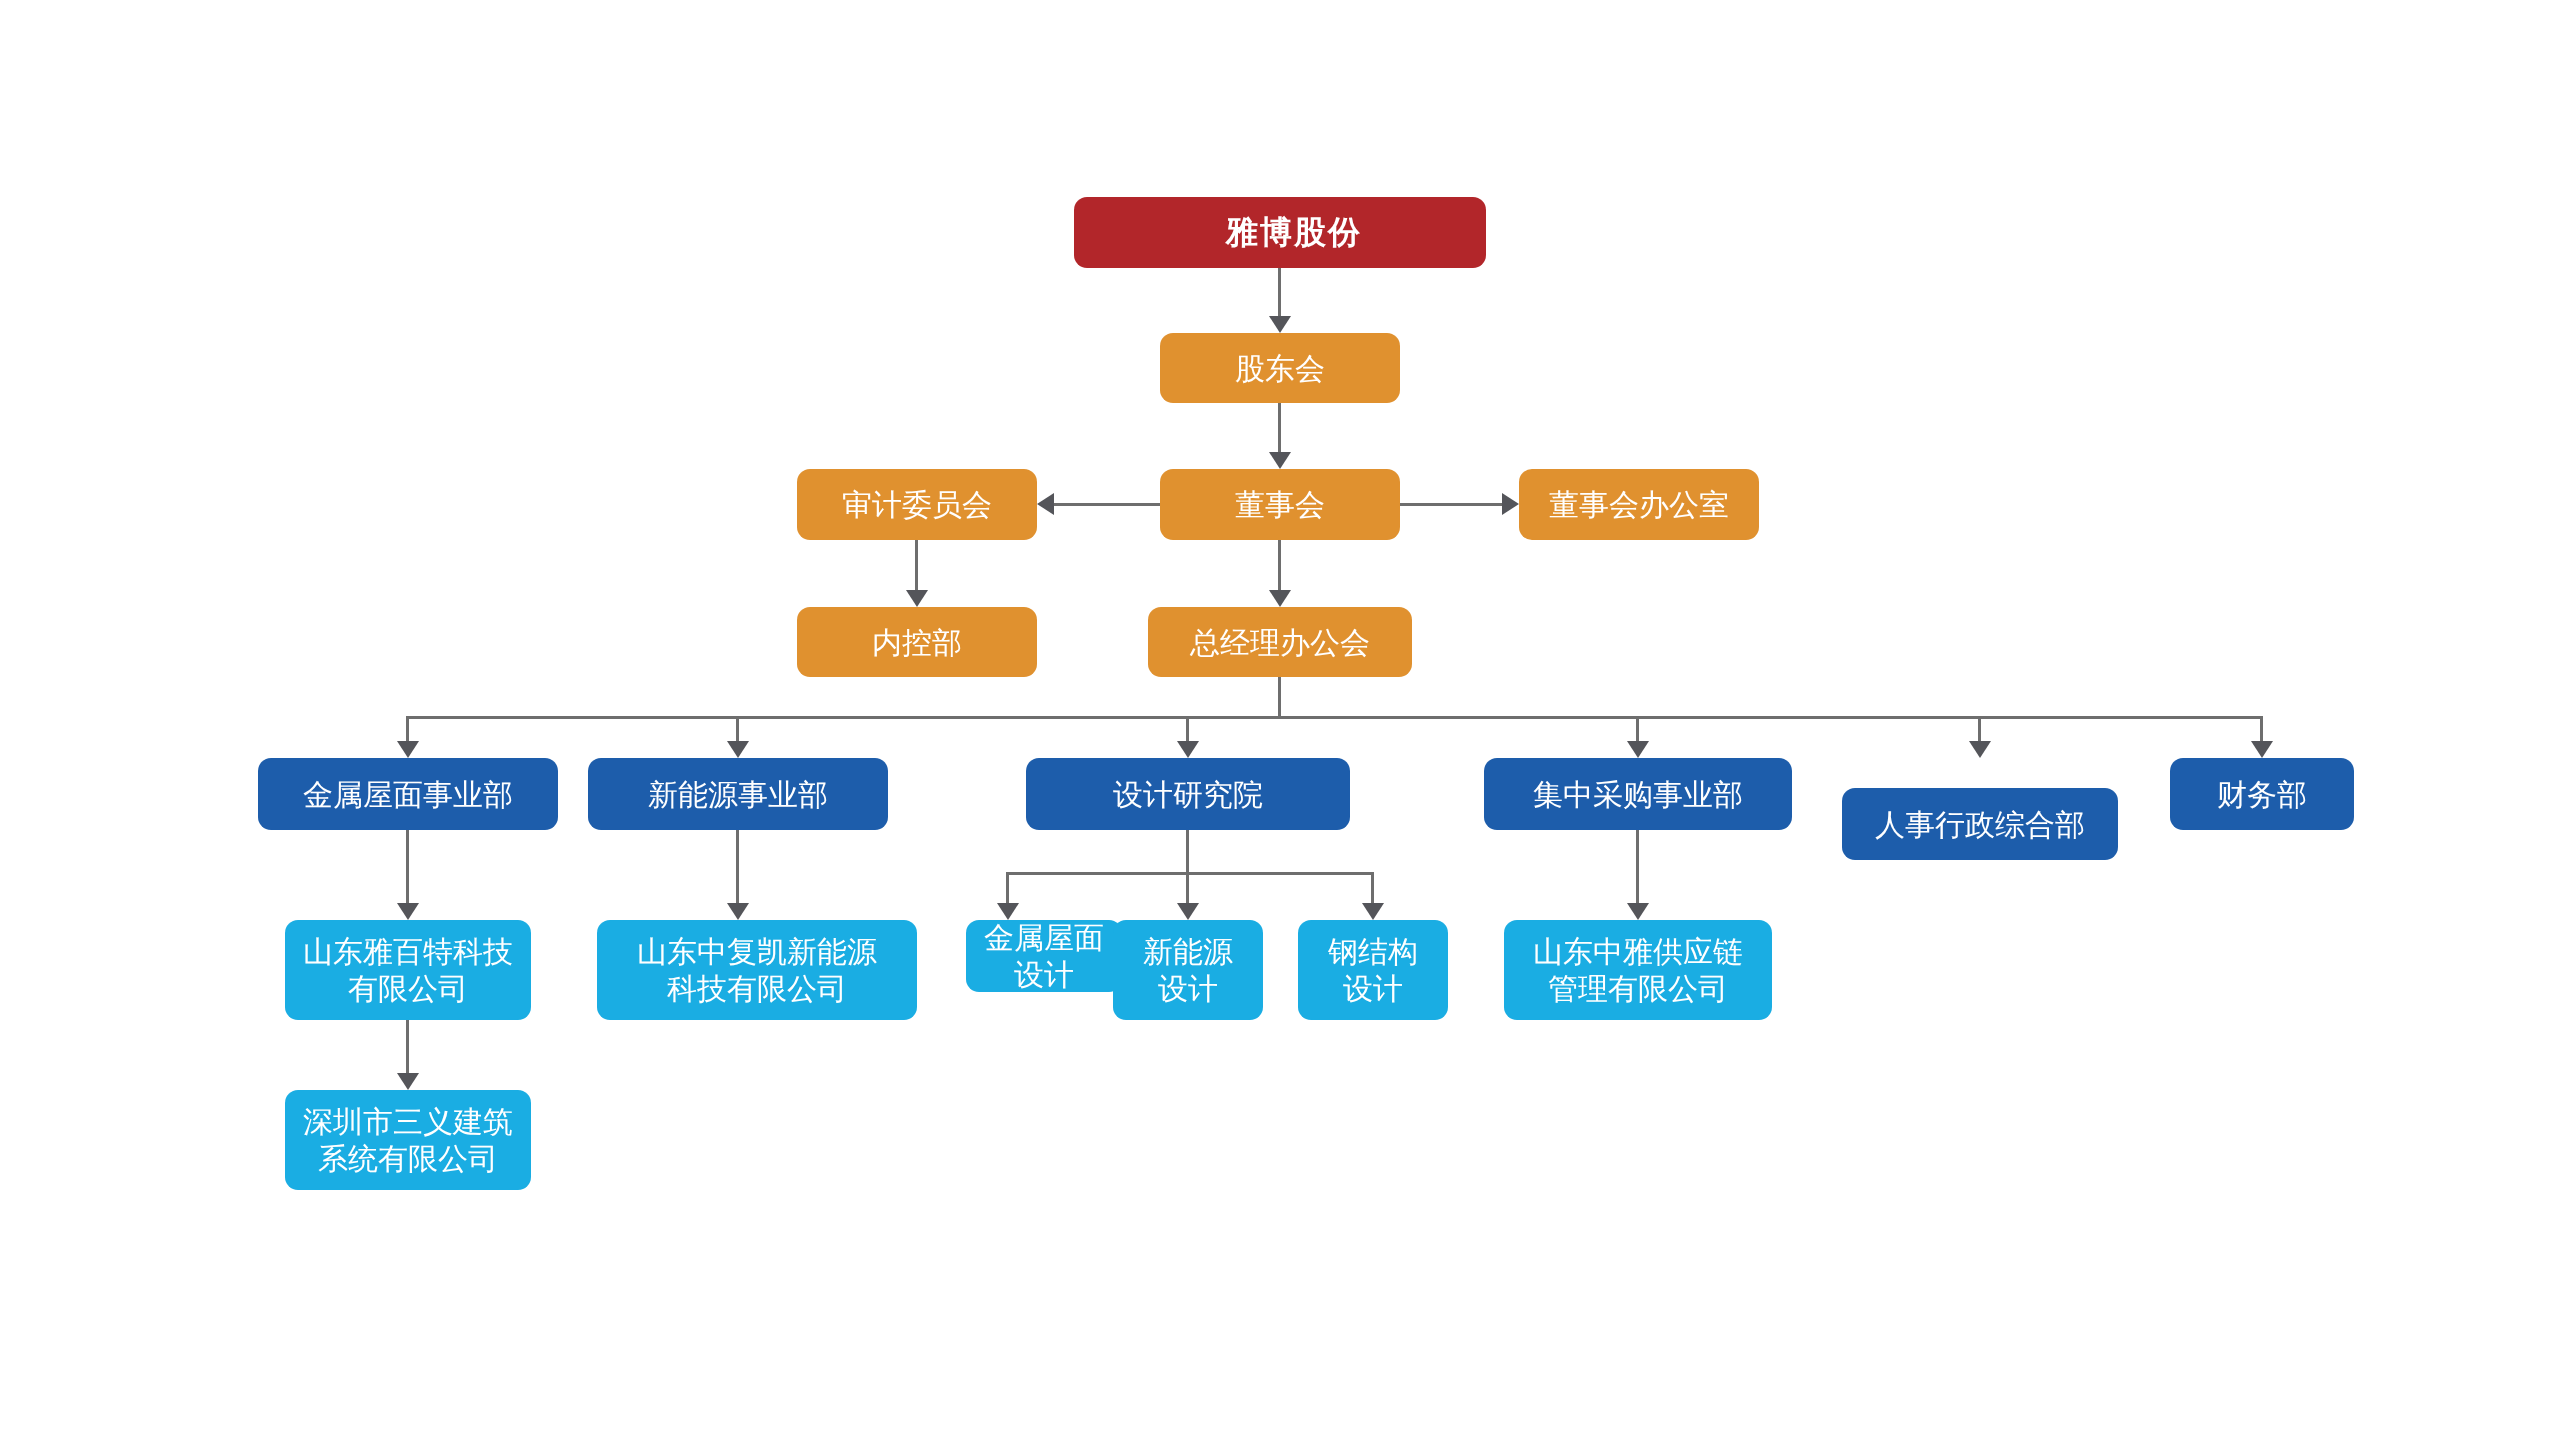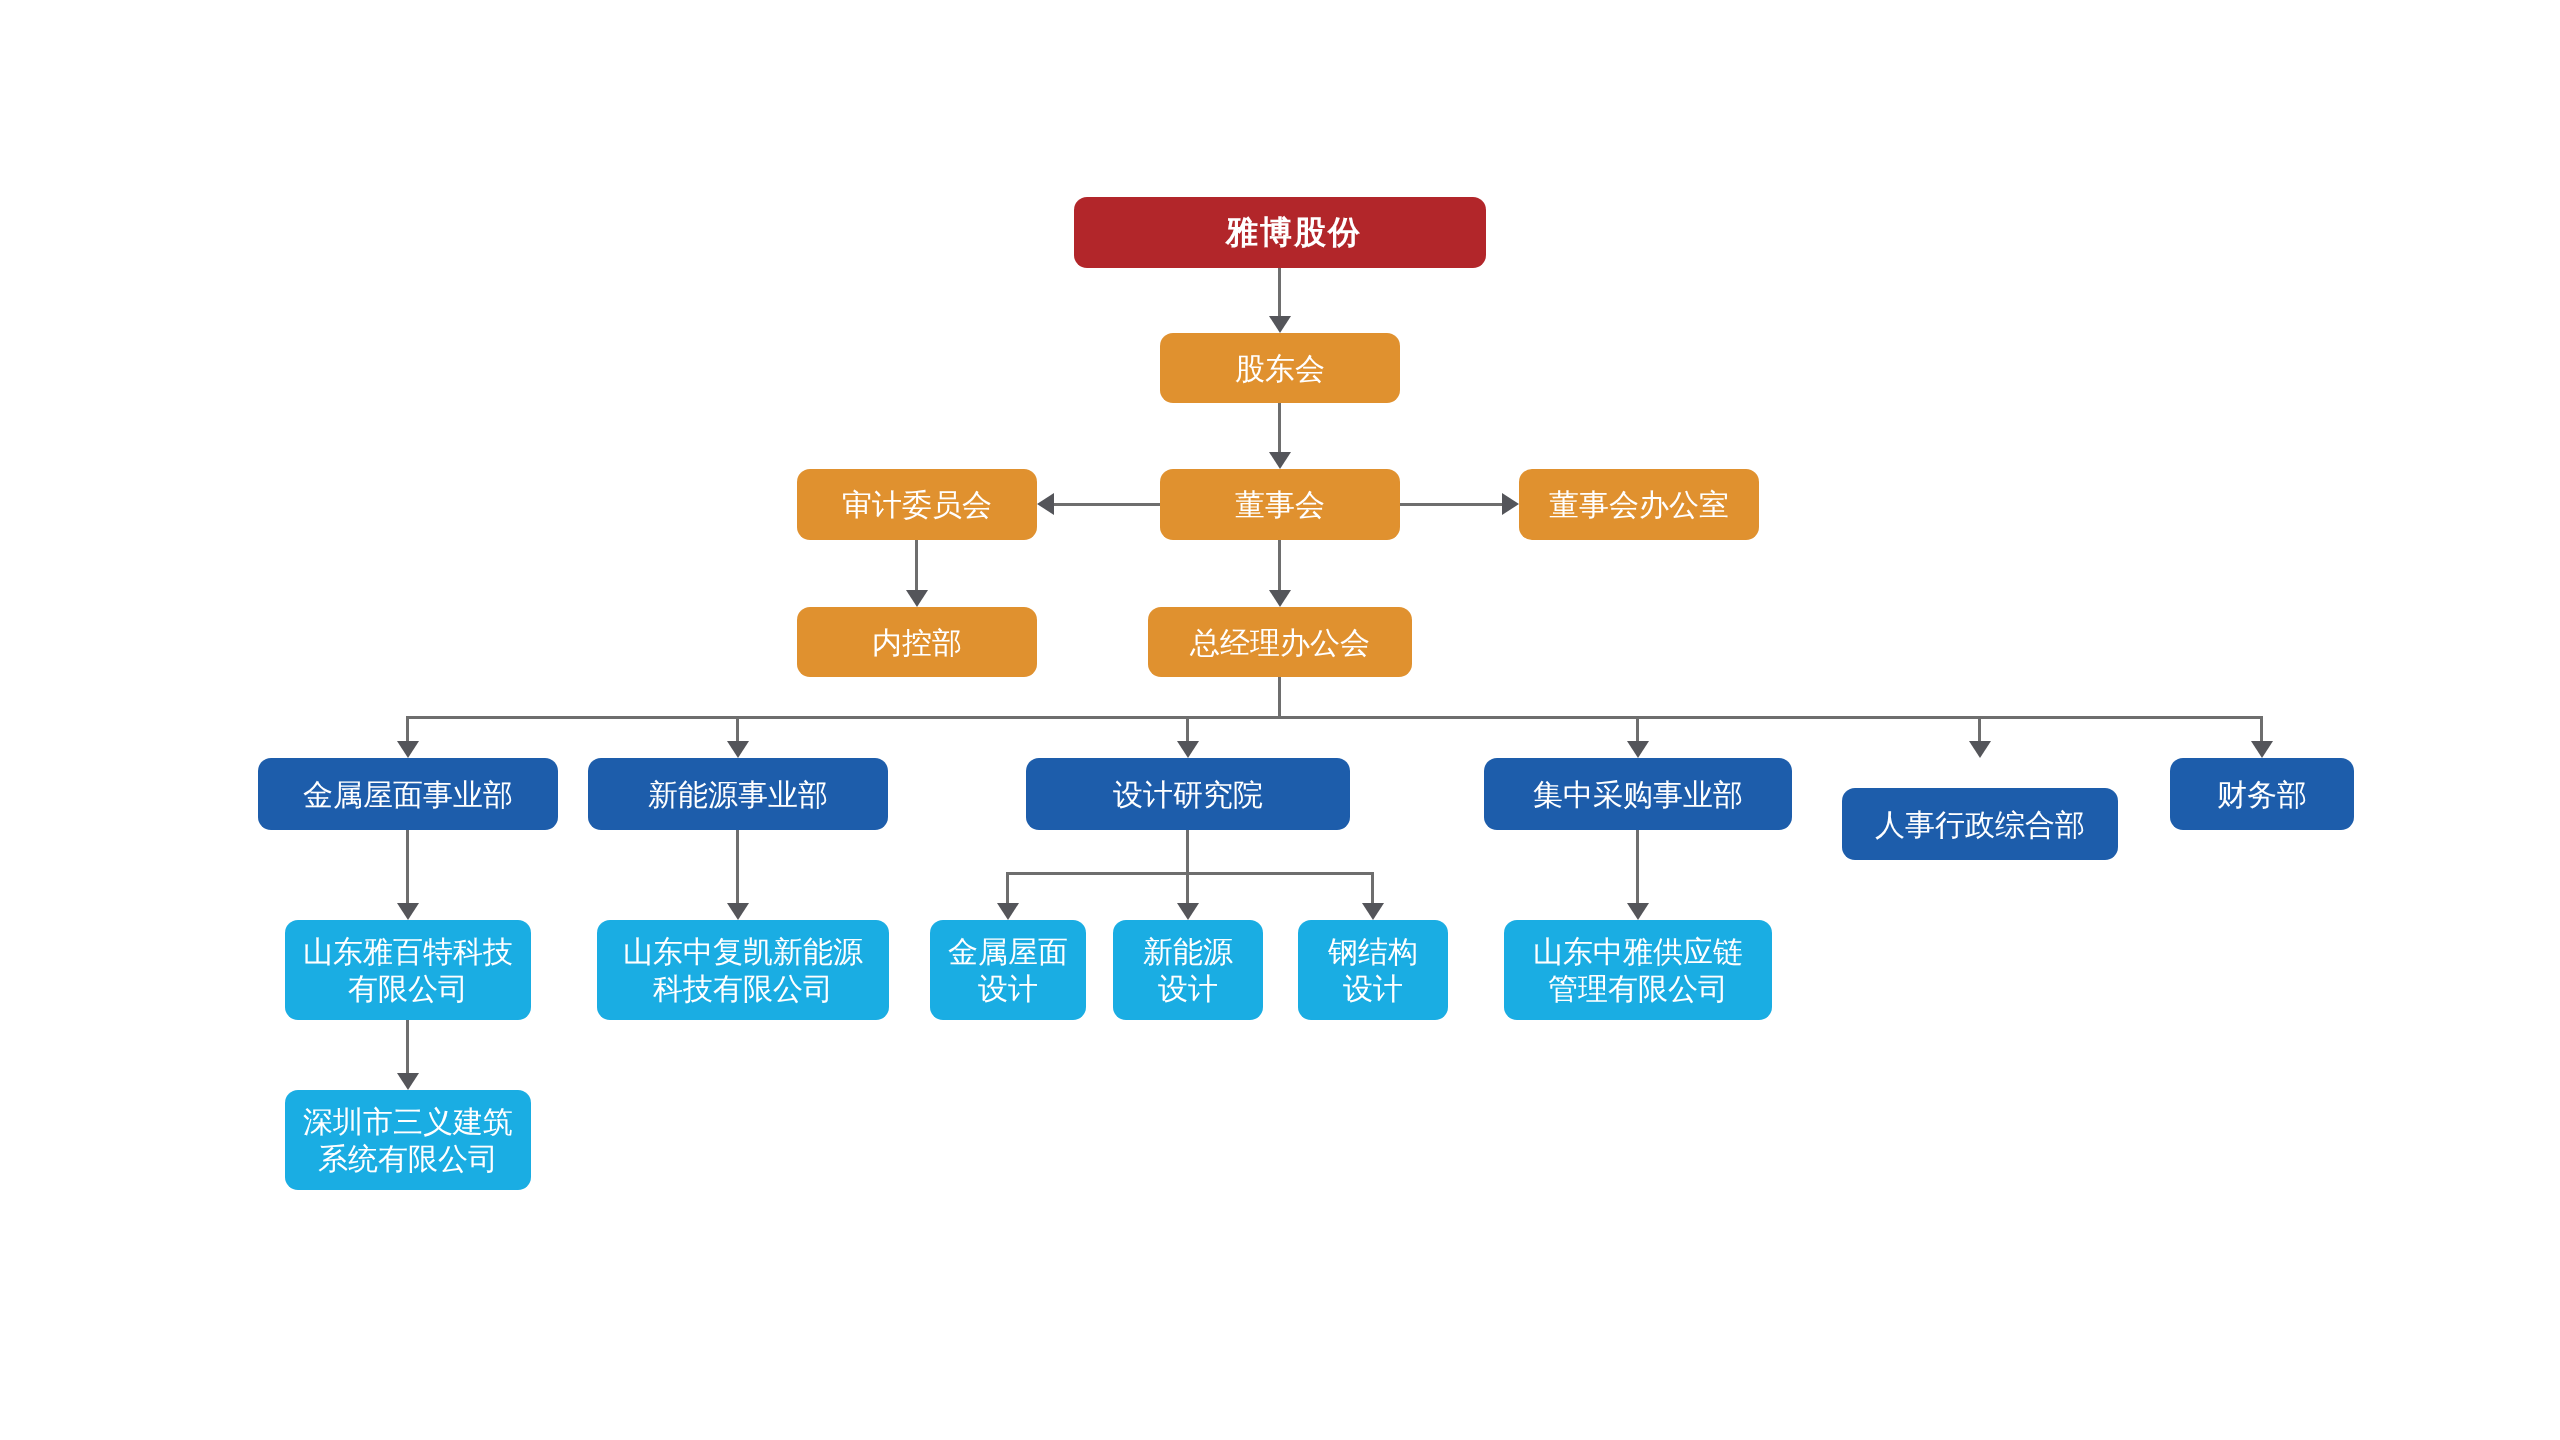--- a/index.html
+++ b/index.html
@@ -97,24 +97,24 @@
 
   <div class="node lvl-division" style="left:1484px; top:758px; width:308px; height:72px;">集中采购事业部</div>
 
   <div class="node lvl-division" style="left:1842px; top:788px; width:276px; height:72px;">人事行政综合部</div>
 
   <div class="node lvl-division" style="left:2170px; top:758px; width:184px; height:72px;">财务部</div>
 
   <div class="node lvl-subsidiary" style="left:285px; top:920px; width:246px; height:100px;">山东雅百特科技
 有限公司</div>
 
-  <div class="node lvl-subsidiary" style="left:597px; top:920px; width:292px; height:100px;">山东中复凯新能源
+  <div class="node lvl-subsidiary" style="left:597px; top:920px; width:320px; height:100px;">山东中复凯新能源
 科技有限公司</div>
 
-  <div class="node lvl-subsidiary" style="left:930px; top:920px; width:156px; height:100px;">金属屋面
+  <div class="node lvl-subsidiary" style="left:966px; top:920px; width:156px; height:72px;">金属屋面
 设计</div>
 
   <div class="node lvl-subsidiary" style="left:1113px; top:920px; width:150px; height:100px;">新能源
 设计</div>
 
   <div class="node lvl-subsidiary" style="left:1298px; top:920px; width:150px; height:100px;">钢结构
 设计</div>
 
   <div class="node lvl-subsidiary" style="left:1504px; top:920px; width:268px; height:100px;">山东中雅供应链
 管理有限公司</div>

